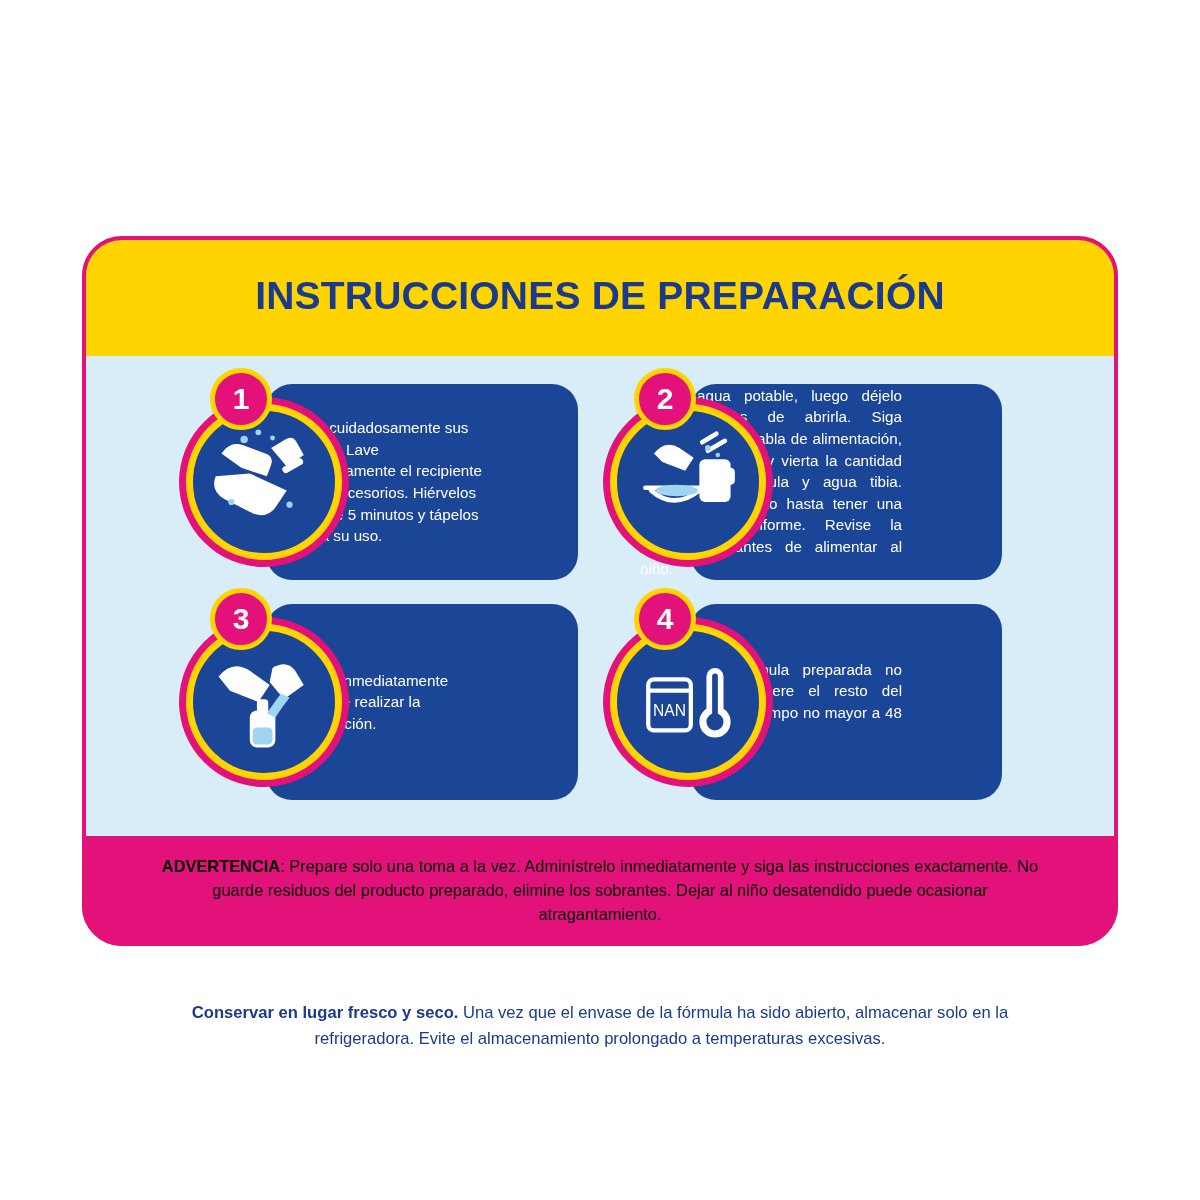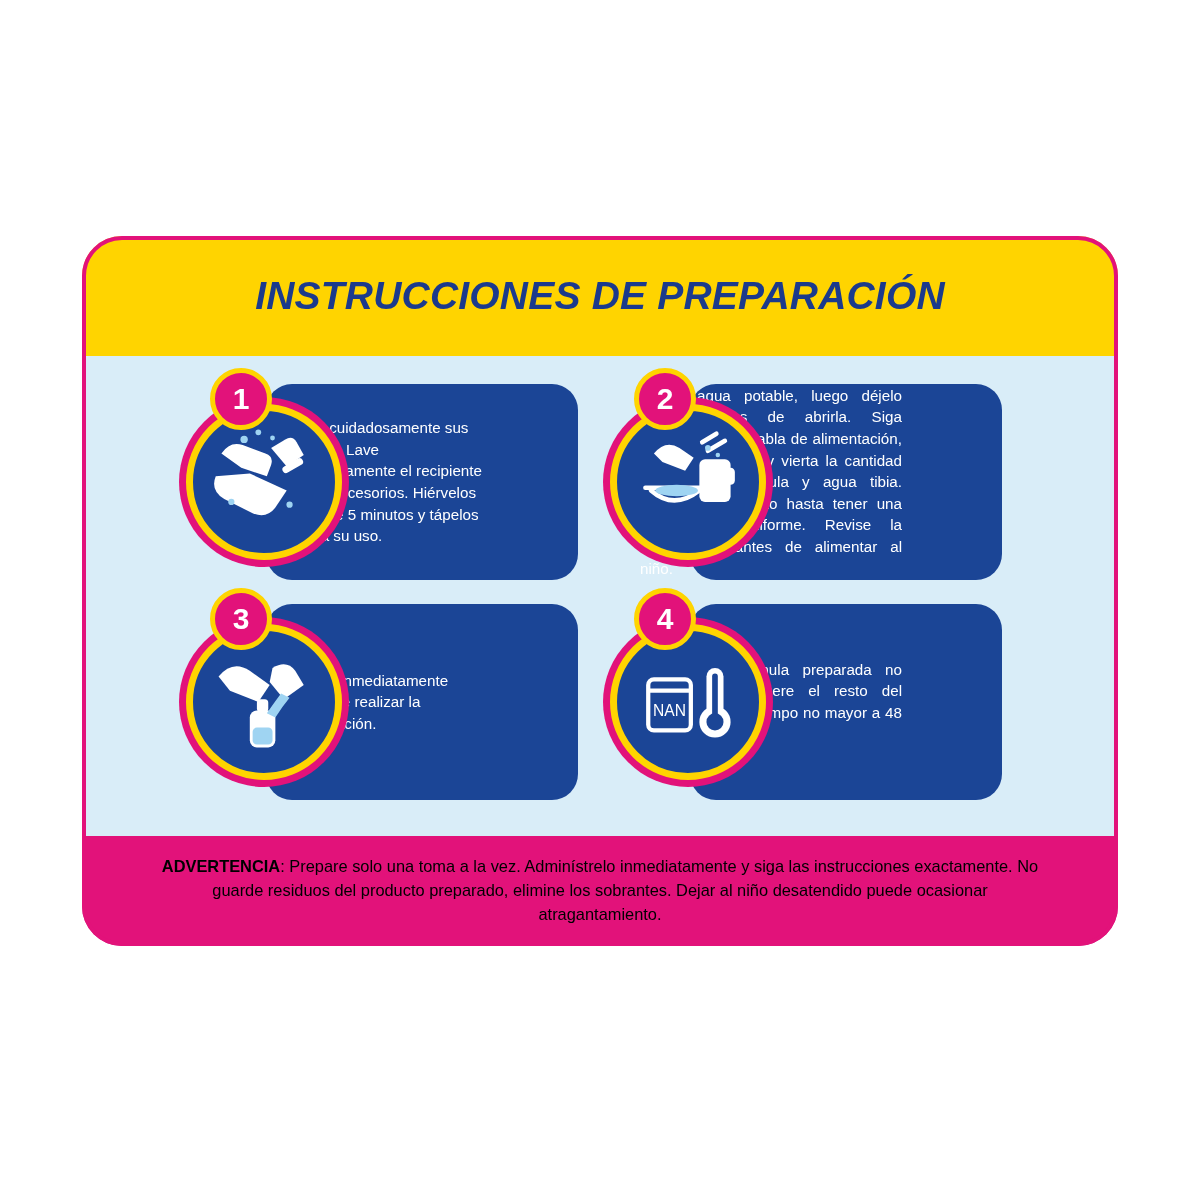--- a/index.html
+++ b/index.html
@@ -54,21 +54,20 @@
     align-items: center;
     justify-content: center;
   }
   .header-title {
     color: #1b3a8c;
     font-size: 39px;
     font-weight: bold;
     letter-spacing: 0.2px;
     text-align: center;
     white-space: nowrap;
-    font-style: italic;
   }
 
   
   .steps {
     position: absolute;
     left: 0;
     top: 120px;
     width: 100%;
     height: 480px;
   }
@@ -293,14 +292,17 @@
 
     <div class="warning">
       <div class="warning-text">
         <b>ADVERTENCIA</b><span>: Prepare solo una toma a la vez. Adminístrelo inmediatamente y siga las instrucciones exactamente. No guarde residuos del producto preparado, elimine los sobrantes. Dejar al niño desatendido puede ocasionar atragantamiento.</span>
       </div>
     </div>
 
   </div>
   <div class="card-border"></div>
 
+  <div class="footer">
+    <b>Conservar en lugar fresco y seco.</b><span> Una vez que el envase de la fórmula ha sido abierto, almacenar solo en la refrigeradora. Evite el almacenamiento prolongado a temperaturas excesivas.</span>
+  </div>
 
 </div>
 
 </body></html>

